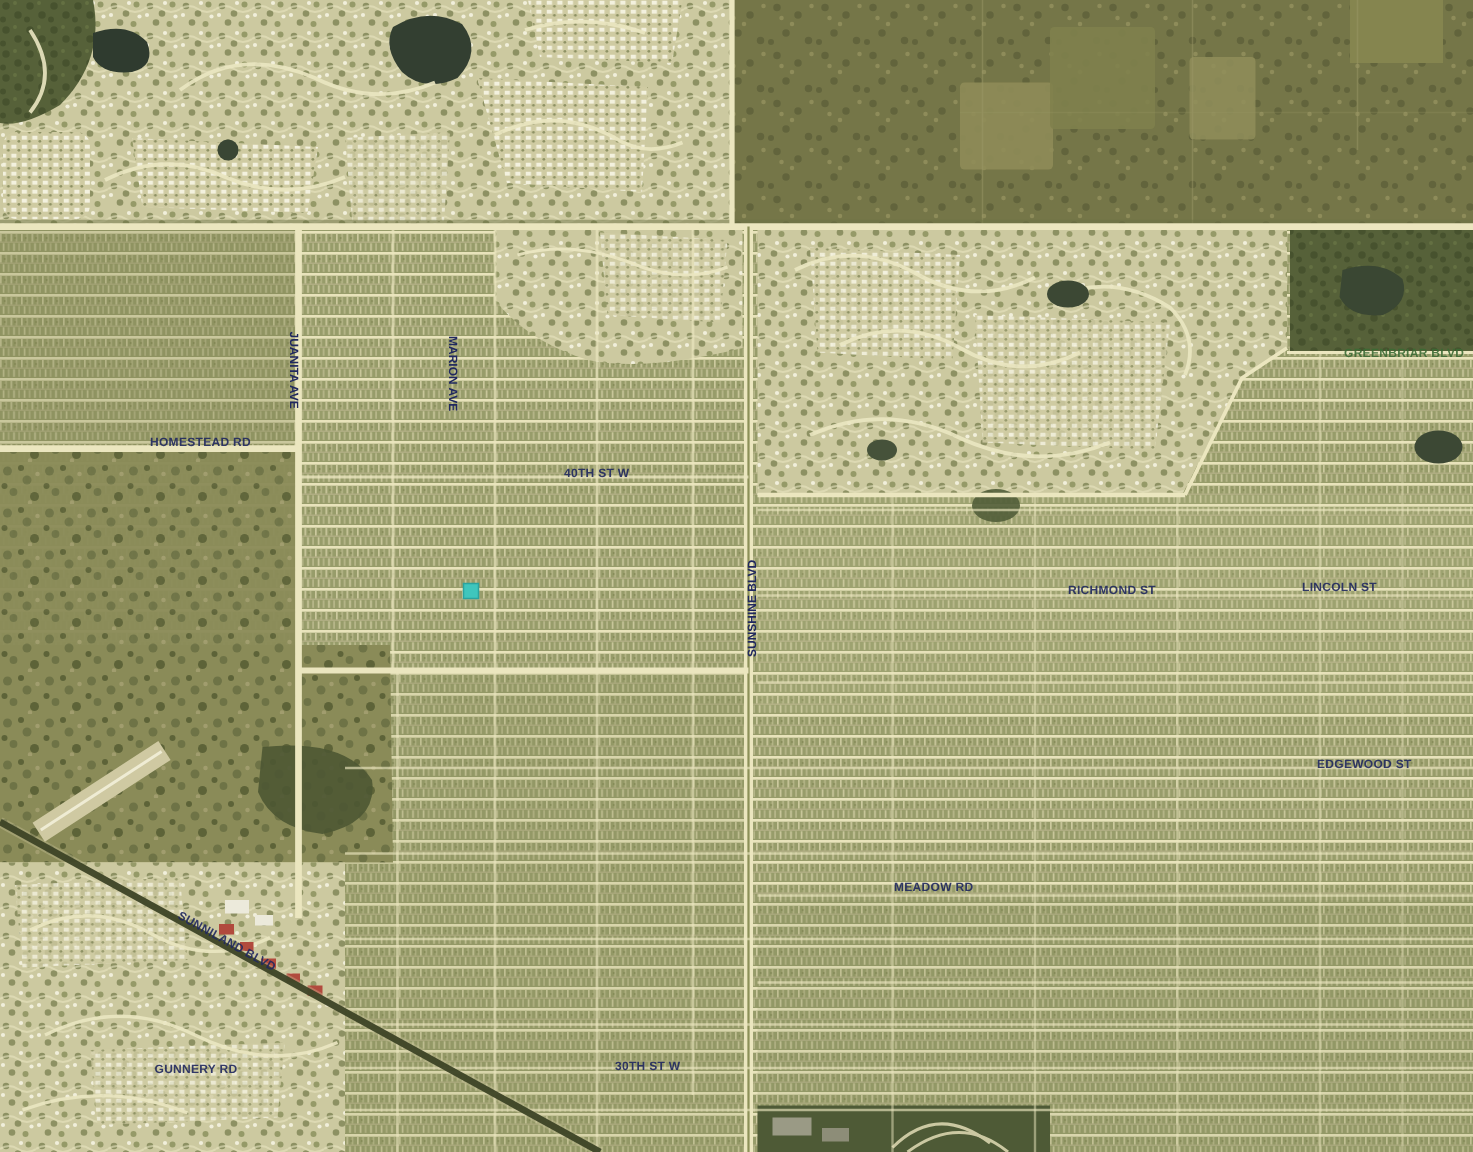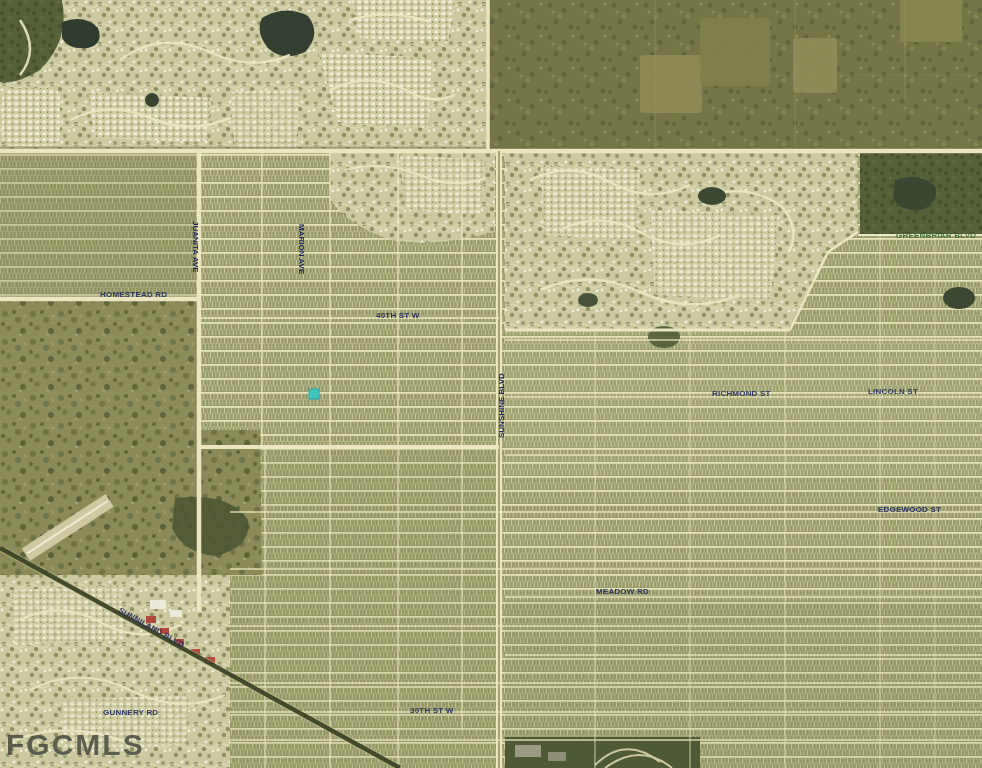--- a/index.html
+++ b/index.html
@@ -236,14 +236,13 @@
     <text class="lbl" x="596" y="594" fill="#20285f">MEADOW RD</text>
     <text class="lbl" transform="translate(118,612) rotate(29)" fill="#20285f">SUNNILAND BLVD</text>
     <text class="lbl" x="103" y="715" fill="#20285f">GUNNERY RD</text>
     <text class="lbl" x="410" y="713" fill="#20285f">30TH ST W</text>
     <text class="lbl" x="896" y="238" fill="#3c6b35">GREENBRIAR BLVD</text>
   </g>
 
   <rect x="309" y="389" width="10" height="10" stroke="#2ba39e" stroke-width="1" fill="#3fc6bd"></rect>
 </svg>
 
-<div id="watermark">FGCMLS</div>
 </div>
 
 </body></html>

